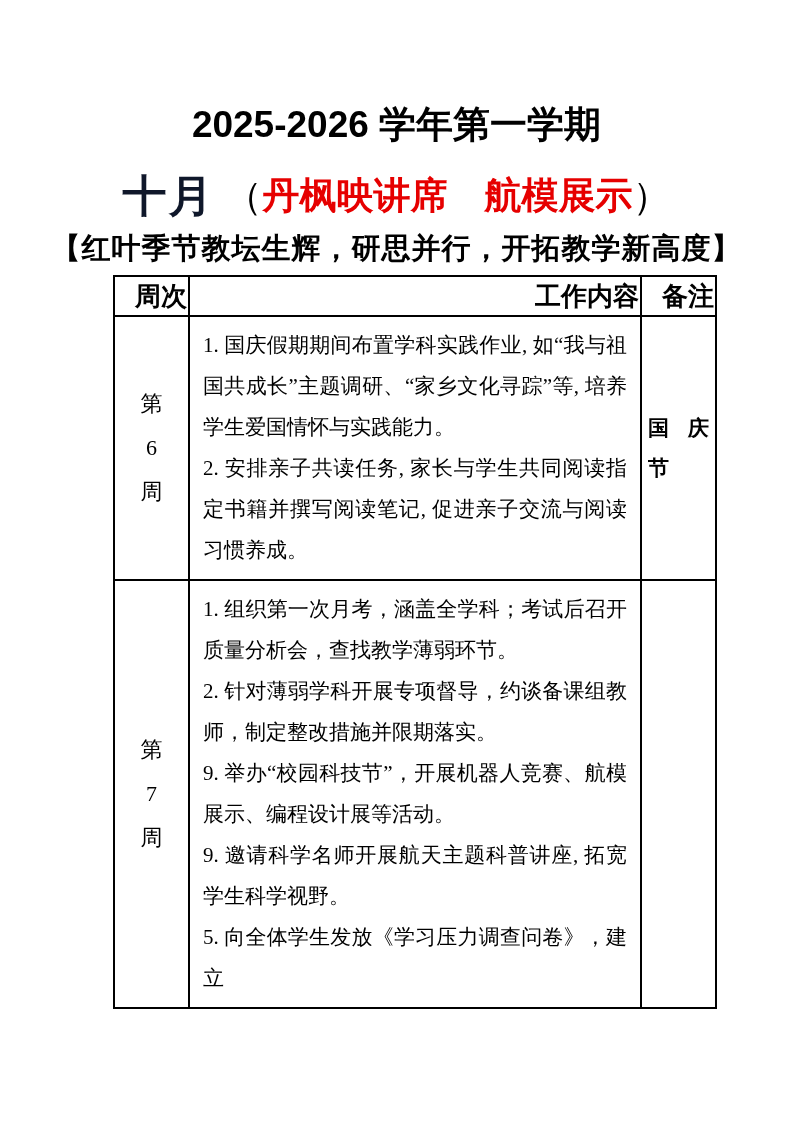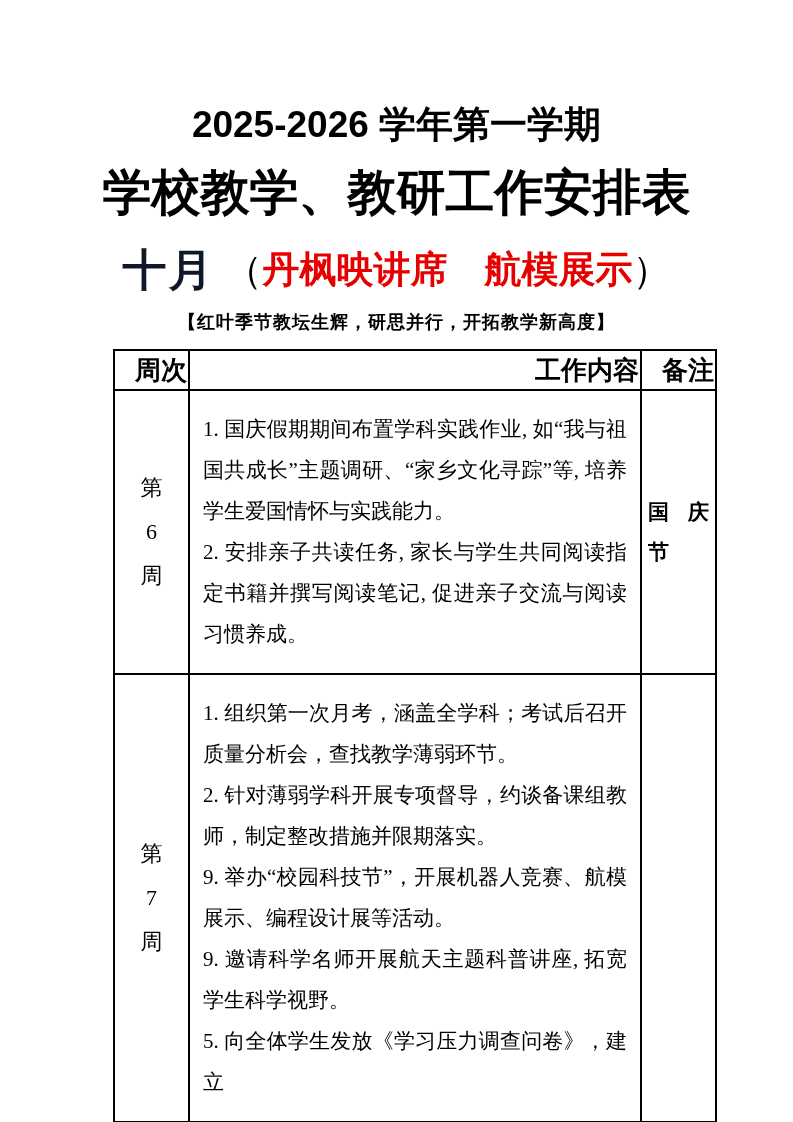--- a/index.html
+++ b/index.html
@@ -55,21 +55,21 @@
   .slogan {
     color: #E60000;
     font-size: 37px;
     font-weight: 700;
     font-family: "Liberation Serif", serif;
     vertical-align: middle;
   }
   .banner {
     margin-top: 8px;
     text-align: center;
-    font-size: 18px;
+    font-size: 29px;
     font-weight: 700;
     line-height: 32px;
     letter-spacing: 1px;
   }
   table.schedule {
     border-collapse: collapse;
     table-layout: fixed;
     width: 602px;
     margin: 11px 0 0 113px;
   }
@@ -86,21 +86,21 @@
   }
   td.week-cell {
     text-align: center;
     vertical-align: middle;
     font-family: "Liberation Serif", serif;
     font-size: 22px;
   }
   .week-cell div { line-height: 44px; }
   td.content-cell {
     vertical-align: middle;
-    padding: 18px 13px;
+    padding: 8px 13px;
     font-family: "Liberation Serif", serif;
     font-size: 21px;
   }
   .content-cell p {
     margin: 0;
     line-height: 41px;
     text-align: justify;
     text-justify: inter-ideograph;
   }
   td.note-cell {
@@ -119,21 +119,20 @@
   tr.row-week6 { height: 246px; }
   tr.row-week7 { height: 366px; }
 </style>
 </head>
 <body>
 
 <div class="page">
 
   <h1 class="title1">2025-2026 学年第一学期</h1>
 
-  <h2 class="title2">学校教学、教研工作安排表</h2>
 
   <div class="month-line">
     <span class="month">十月</span><span class="paren open">（</span><span class="slogan">丹枫映讲席　航模展示</span><span class="paren">）</span>
   </div>
 
   <div class="banner">【红叶季节教坛生辉，研思并行，开拓教学新高度】</div>
 
   <table class="schedule">
     <colgroup>
       <col style="width:75px">

